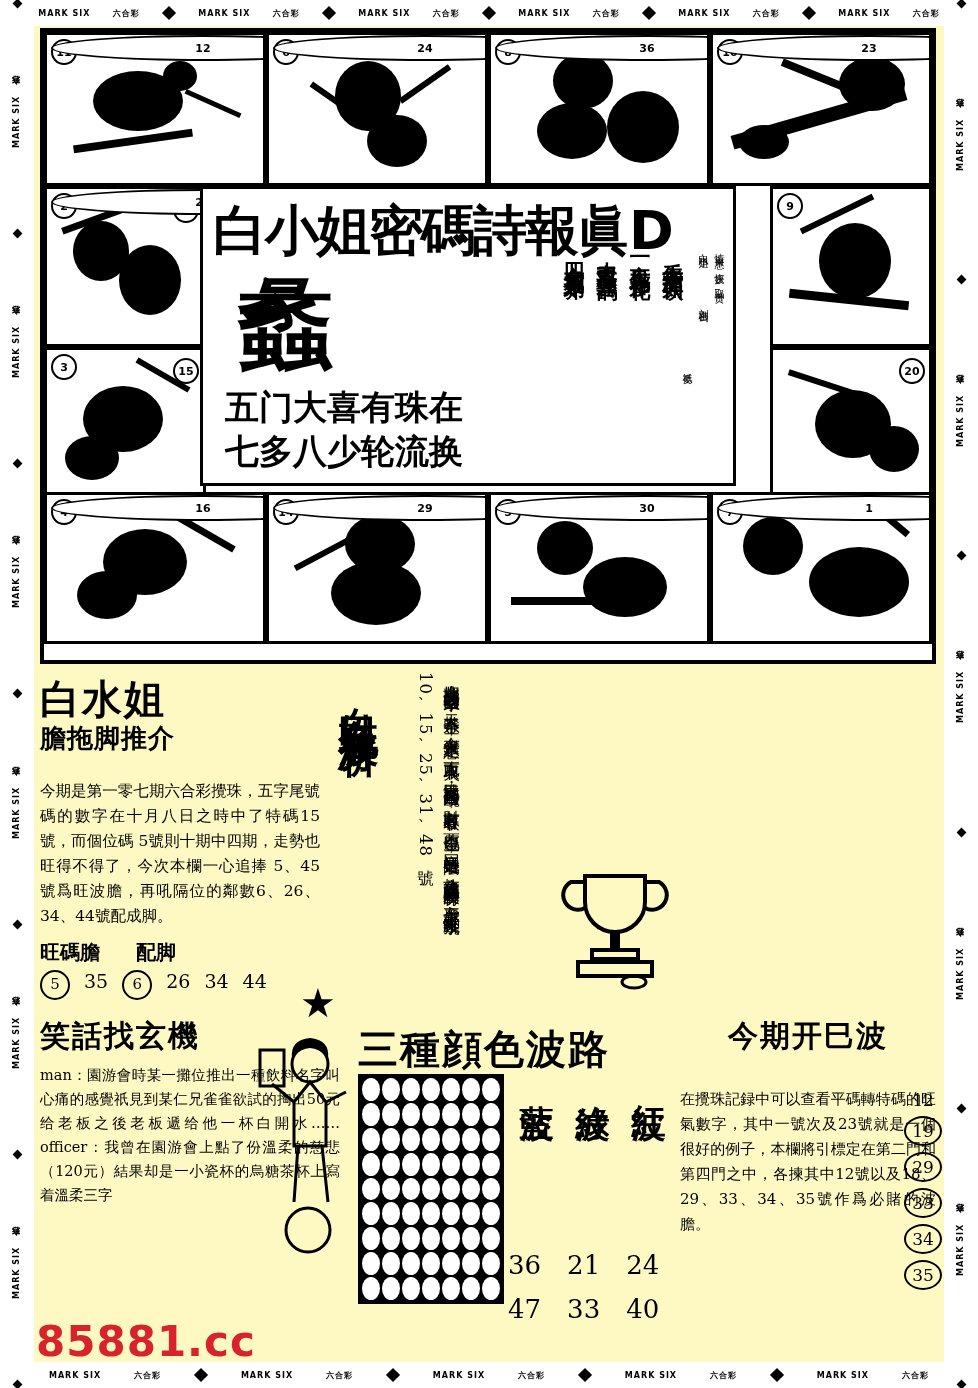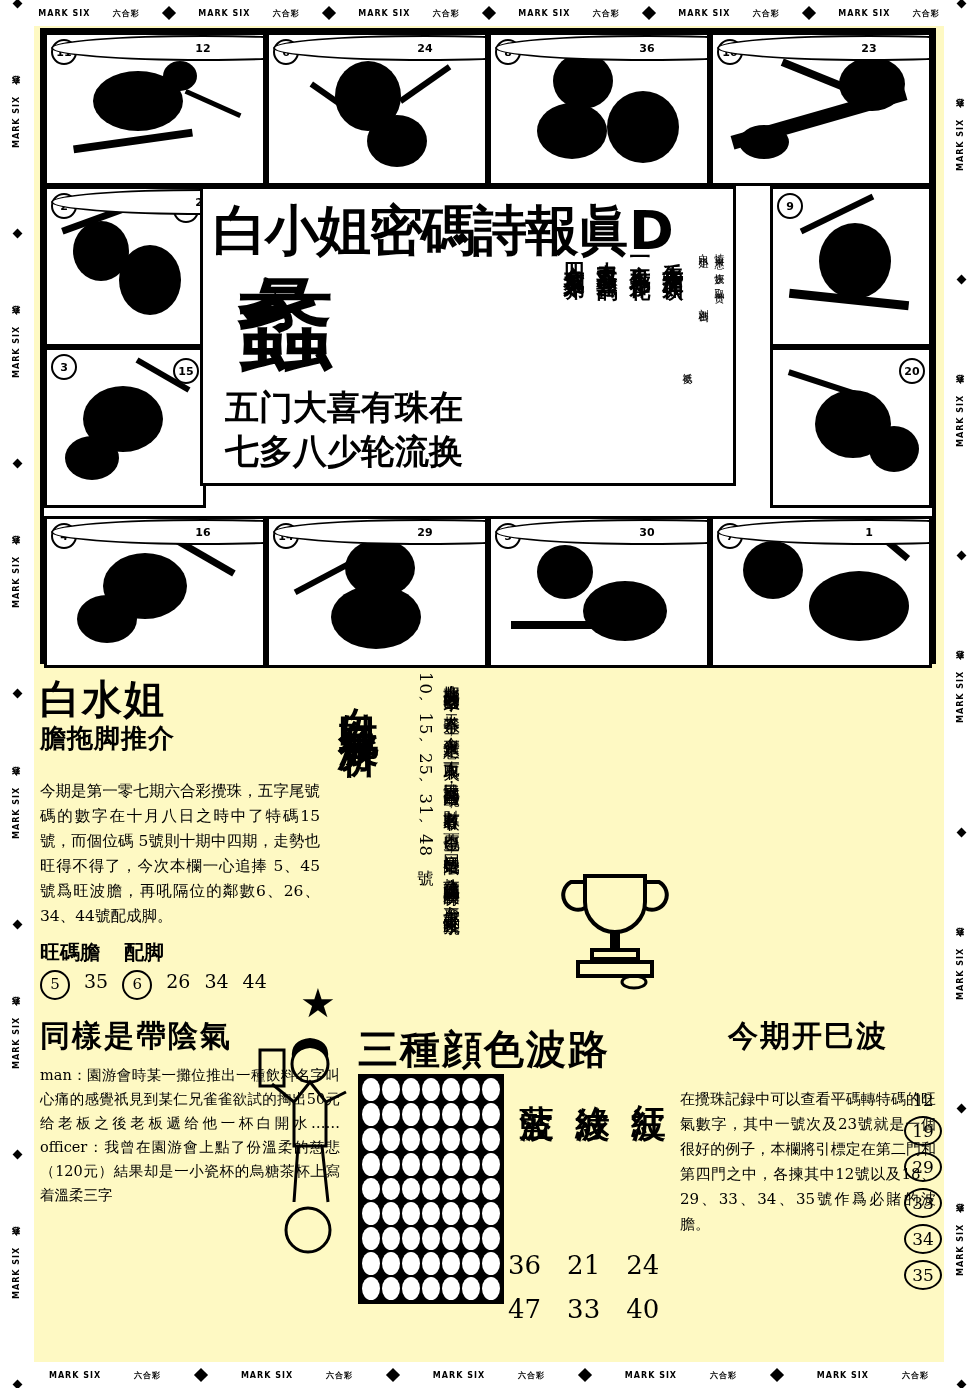--- a/index.html
+++ b/index.html
@@ -62,21 +62,21 @@
 
   
   .mid{position:absolute;left:40px;top:672px;width:896px;height:330px;}
   .mid-left{position:absolute;left:0;top:0;width:280px;height:330px;}
   .brush-head{font-size:40px;font-weight:bold;font-family:"DejaVu Serif",serif;
        letter-spacing:2px;}
   .brush-sub{font-size:26px;font-weight:bold;font-family:"DejaVu Serif",serif;
        letter-spacing:1px;margin-top:-6px;}
   .body-txt{font-size:15.5px;line-height:25px;font-family:"DejaVu Serif",serif;
        text-align:justify;margin-top:23px;}
-  .tag-row{display:flex;gap:24px;font-size:20px;font-weight:bold;margin-top:10px;
+  .tag-row{display:flex;gap:36px;font-size:20px;font-weight:bold;margin-top:10px;
        font-family:"DejaVu Serif",serif;}
   .num-row{display:flex;gap:14px;font-size:19px;margin-top:4px;
        font-family:"DejaVu Serif",serif;}
   .circnum{display:inline-block;border:2px solid #000;border-radius:50%;
        width:26px;height:26px;line-height:24px;text-align:center;font-size:15px;}
 
   .mid-vert{position:absolute;left:292px;top:4px;width:60px;height:300px;}
   .vbrush{writing-mode:vertical-rl;font-size:40px;font-weight:bold;
        font-family:"DejaVu Serif",serif;letter-spacing:6px;line-height:54px;}
 
@@ -306,21 +306,21 @@
             <div class="blob" style="left:36px;top:34px;width:76px;height:68px;"></div>
             <div class="blob" style="left:90px;top:70px;width:50px;height:46px;"></div>
             <div class="splat" style="left:8px;top:24px;width:70px;height:6px;transform:rotate(18deg);"></div>
           </div>
           <div class="ball tr">20</div>
 
         </div>
       </div>
     </div>
 
-    <div class="zrow" style="top:484px;height:152px;">
+    <div class="zrow" style="top:460px;height:152px;">
       <div class="zcell" style="width:224px;height:152px;">
         <div class="art">
           <div class="blob" style="left:50px;top:28px;width:84px;height:66px;"></div>
           <div class="blob" style="left:24px;top:70px;width:60px;height:48px;"></div>
           <div class="splat" style="left:110px;top:26px;width:76px;height:7px;transform:rotate(30deg);"></div>
         </div>
         <div class="ball tl">4</div>
         <div class="ball bl">16</div>
       </div>
       <div class="zcell" style="width:224px;height:152px;">
@@ -412,21 +412,21 @@
       <ellipse cx="74" cy="120" rx="12" ry="6" fill="none" stroke="#000" stroke-width="3"></ellipse>
     </svg>
 
   </div>
 
   <div class="star">★</div>
 
   <div class="bot">
 
     <div class="bl">
-      <div class="bl-head">同樣是帶陰氣</div>
+      <div class="bl-head">笑話找玄機</div>
       <div class="bl-txt">man：園游會時某一攤位推出一種飲料名字叫心痛的感覺祇見到某仁兄雀雀欲試的掏出50元给老板之後老板遞给他一杯白開水……officer：我曾在園游會上點了份溫柔的慈悲（120元）結果却是一小瓷杯的烏糖茶杯上寫着溫柔三字</div>
     </div>
 
     <svg style="position:absolute;left:212px;top:18px;width:110px;height:230px;" viewBox="0 0 110 230">
       <circle cx="58" cy="30" r="18" fill="none" stroke="#000" stroke-width="3"></circle>
       <path d="M40 24 q18 -20 36 0 q2 -18 -18 -20 q-20 2 -18 20z" fill="#000"></path>
       <path d="M58 48 l-16 20 l0 44 l32 0 l0 -44 z" fill="none" stroke="#000" stroke-width="3"></path>
       <path d="M42 68 l-22 -18" stroke="#000" stroke-width="3" fill="none"></path>
       <path d="M74 68 l20 -10" stroke="#000" stroke-width="3" fill="none"></path>
       <path d="M46 112 l-4 56 M70 112 l6 56" stroke="#000" stroke-width="3" fill="none"></path>
@@ -530,15 +530,16 @@
         <span class="oval">19</span>
         <span class="oval">29</span>
         <span class="oval">33</span>
         <span class="oval">34</span>
         <span class="oval">35</span>
       </div>
     </div>
   </div>
 
   <div class="footer">
+    <span class="f-url">85881.cc</span>
   </div>
 
 </div>
 
 </body></html>

